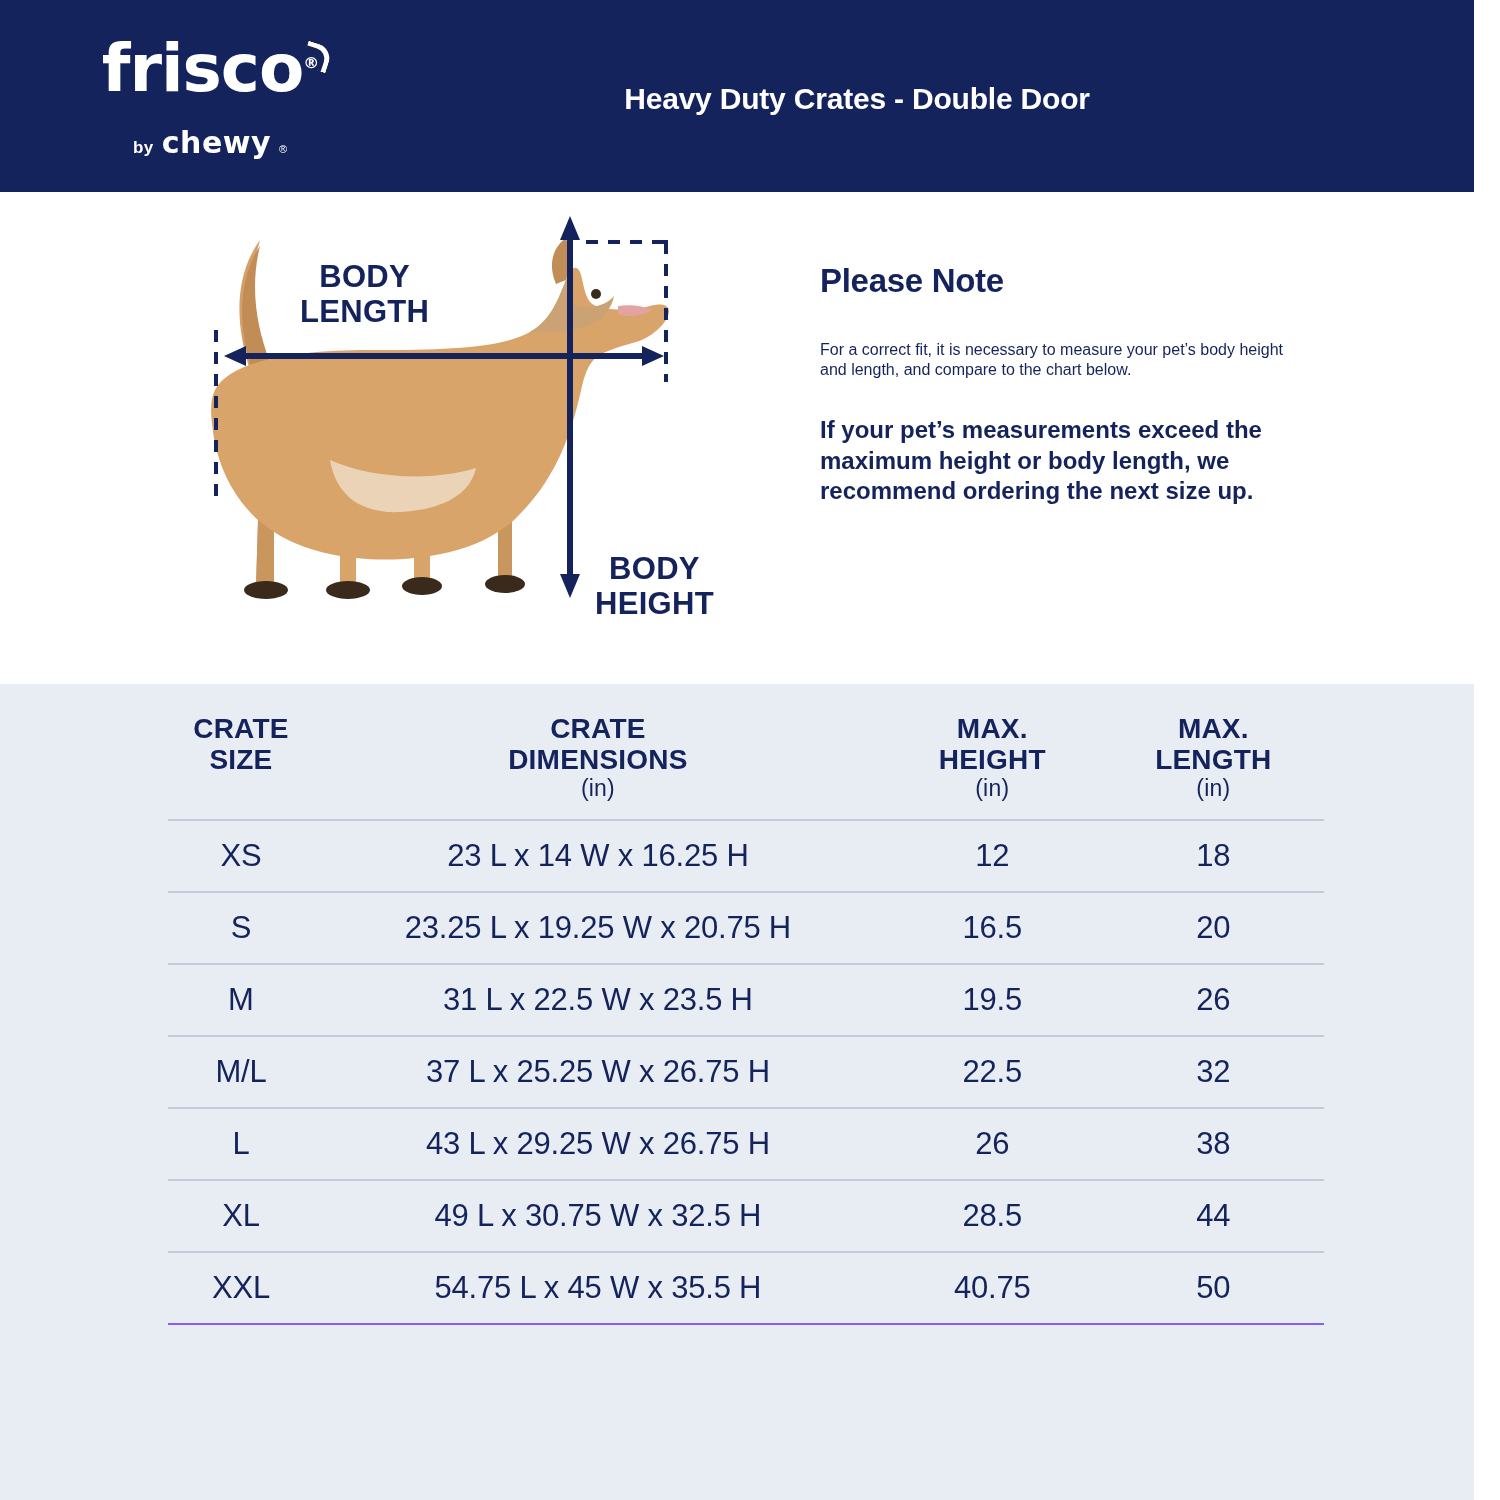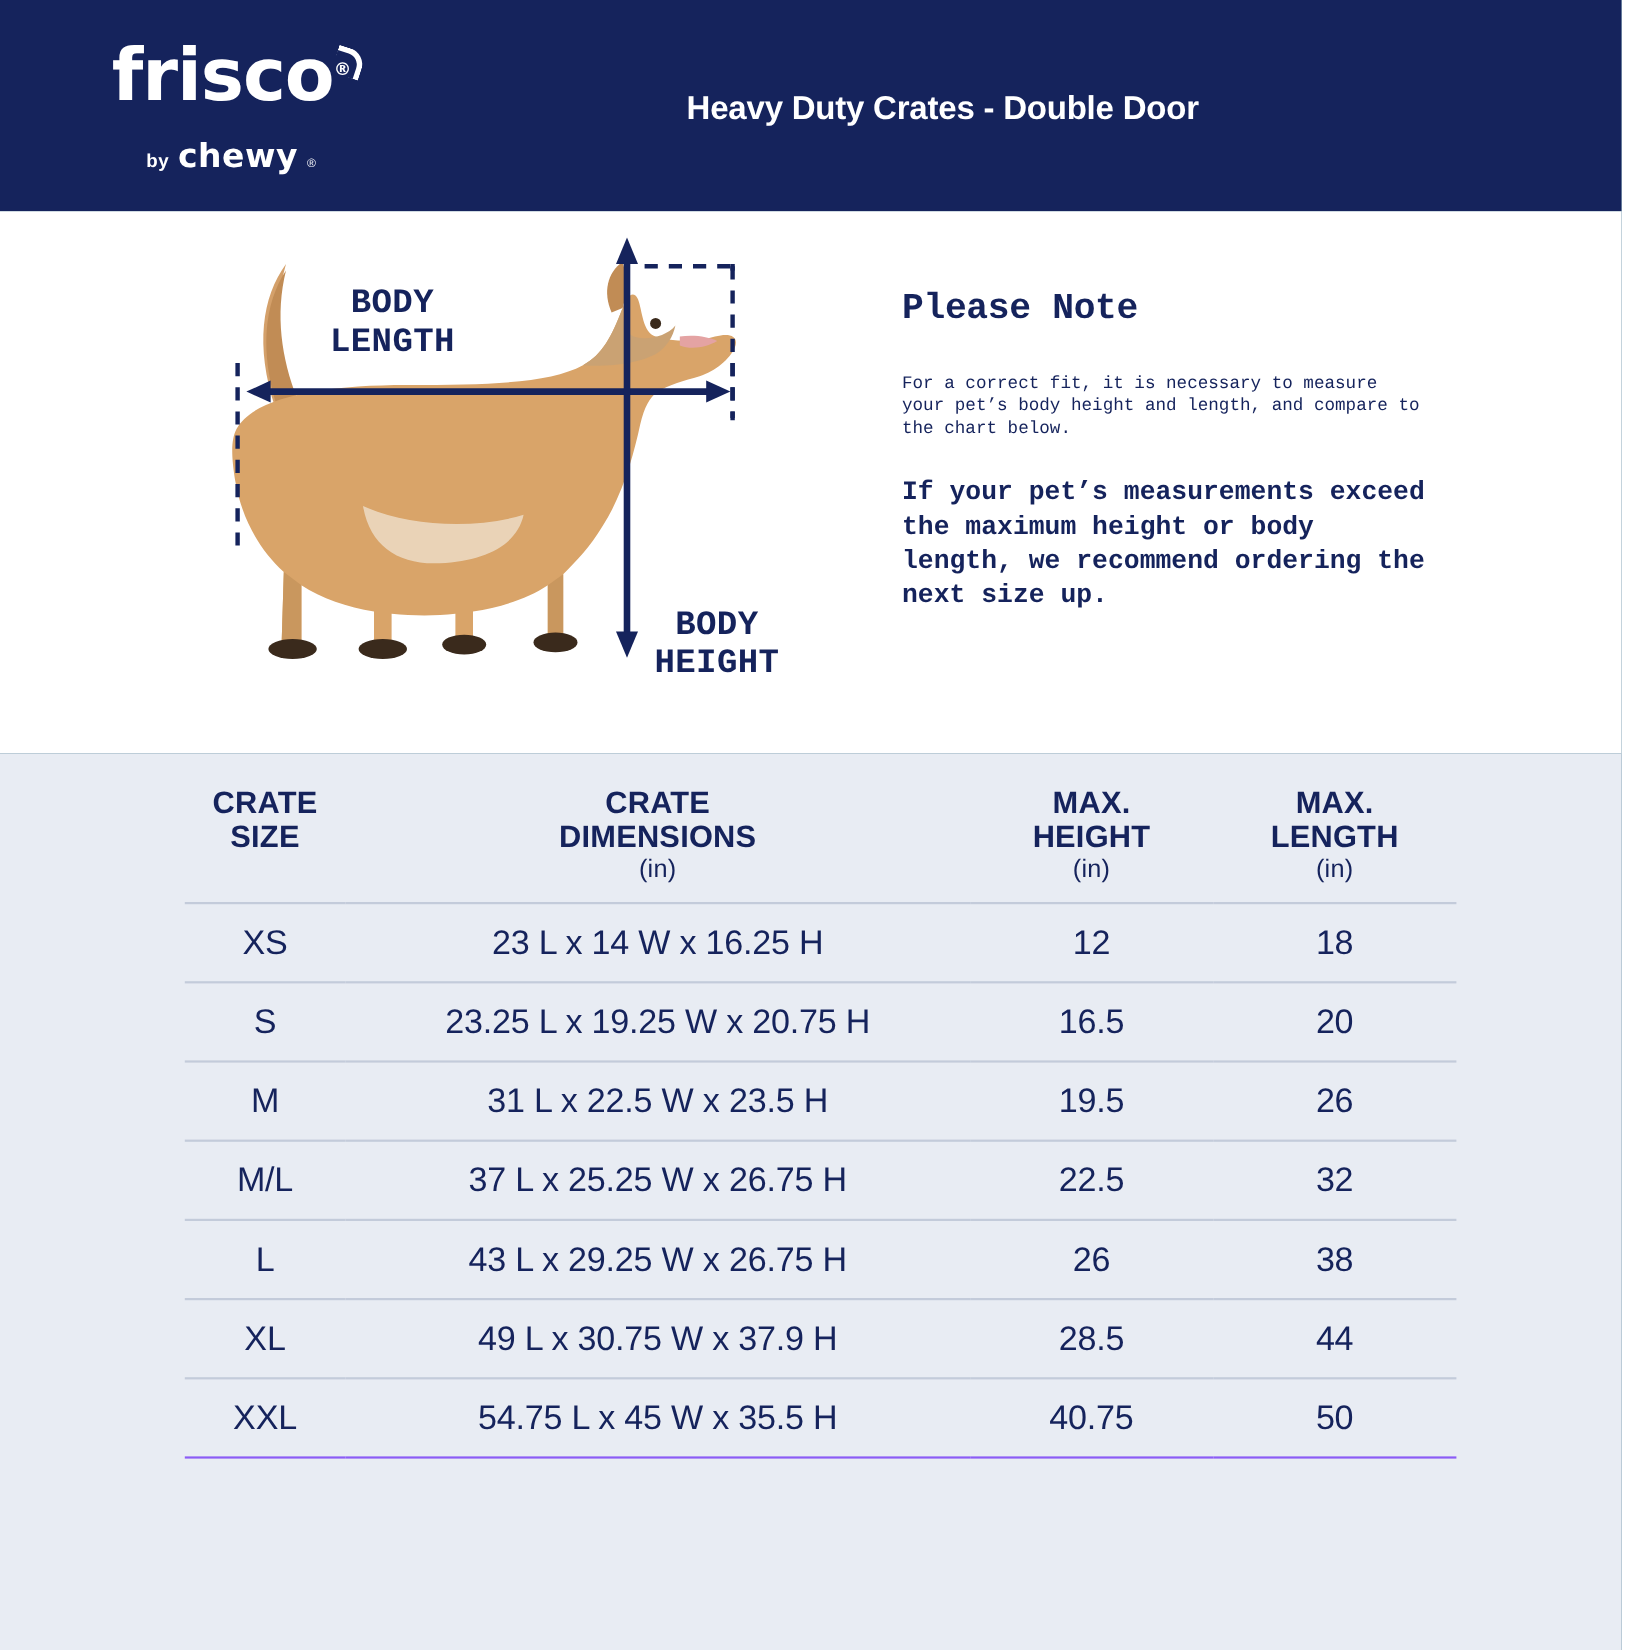--- a/index.html
+++ b/index.html
@@ -5,21 +5,21 @@
   * { box-sizing: border-box; margin: 0; padding: 0; }
   html, body {
     width: 1500px; height: 1500px;
     background: #ffffff;
     font-family: "Liberation Sans", sans-serif;
   }
   .page {
     width: 1474px; height: 1500px;
     position: relative;
     display: flex; flex-direction: column;
-    background: #0c4a6e;
+    background: #e5e5e5;
   }
 
   
   .header {
     background: #15235c;
     height: 192px;
     display: flex;
     align-items: center;
     position: relative;
     flex: 0 0 192px;
@@ -84,21 +84,20 @@
     letter-spacing: -0.2px;
   }
 
   
   .mid {
     flex: 0 0 488px;
     background: #ffffff;
     display: flex;
     padding: 18px 0 0 0;
     position: relative;
-    font-family: Liberation Mono, monospace;
   }
   .illus {
     width: 800px;
     position: relative;
   }
   .note {
     width: 700px;
     padding: 52px 170px 0 20px;
     color: #15235c;
   }
@@ -325,21 +324,21 @@
             <td class="l">32</td>
           </tr>
           <tr>
             <td class="size">L</td>
             <td class="dims">43 L x 29.25 W x 26.75 H</td>
             <td class="h">26</td>
             <td class="l">38</td>
           </tr>
           <tr>
             <td class="size">XL</td>
-            <td class="dims">49 L x 30.75 W x 37.9 H</td>
+            <td class="dims">49 L x 30.75 W x 32.5 H</td>
             <td class="h">28.5</td>
             <td class="l">44</td>
           </tr>
           <tr>
             <td class="size">XXL</td>
             <td class="dims">54.75 L x 45 W x 35.5 H</td>
             <td class="h">40.75</td>
             <td class="l">50</td>
           </tr>
         </tbody>

